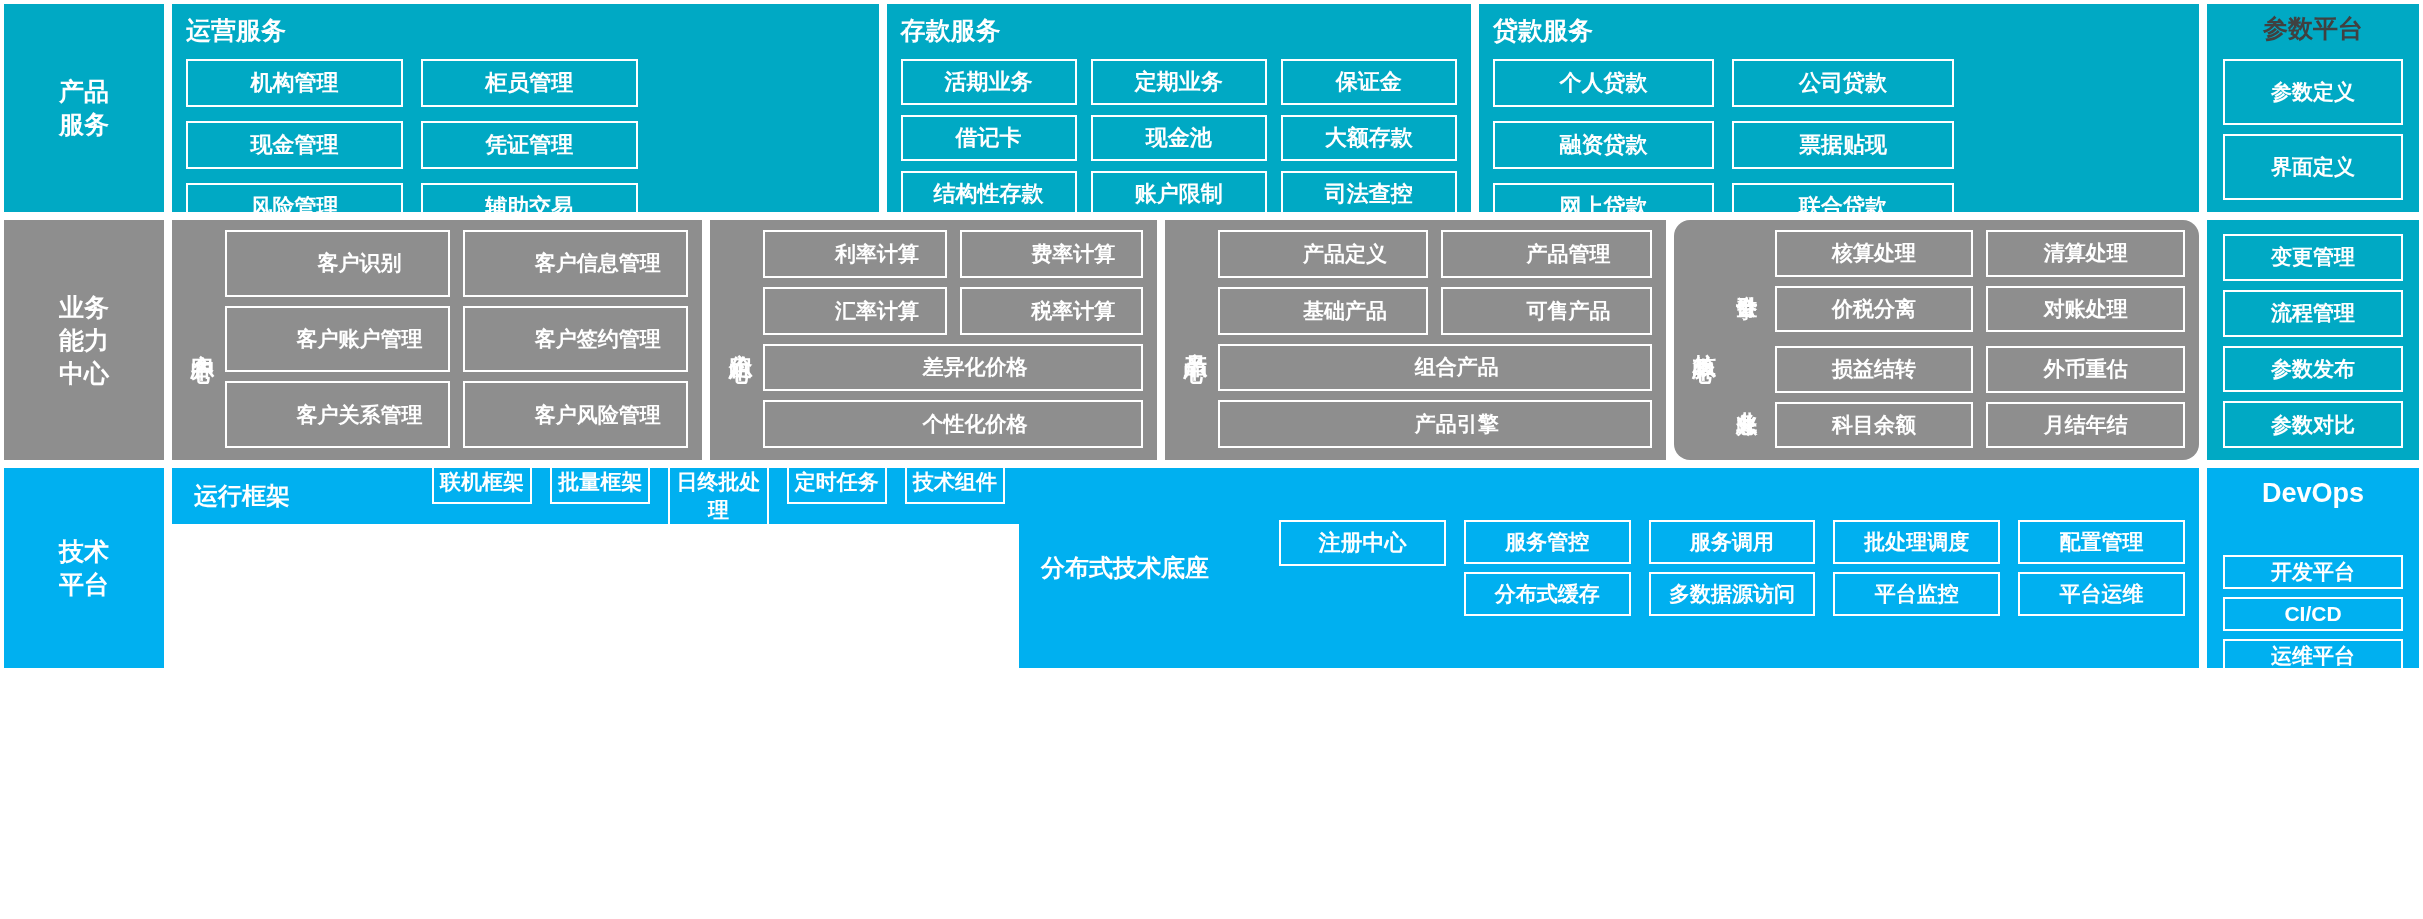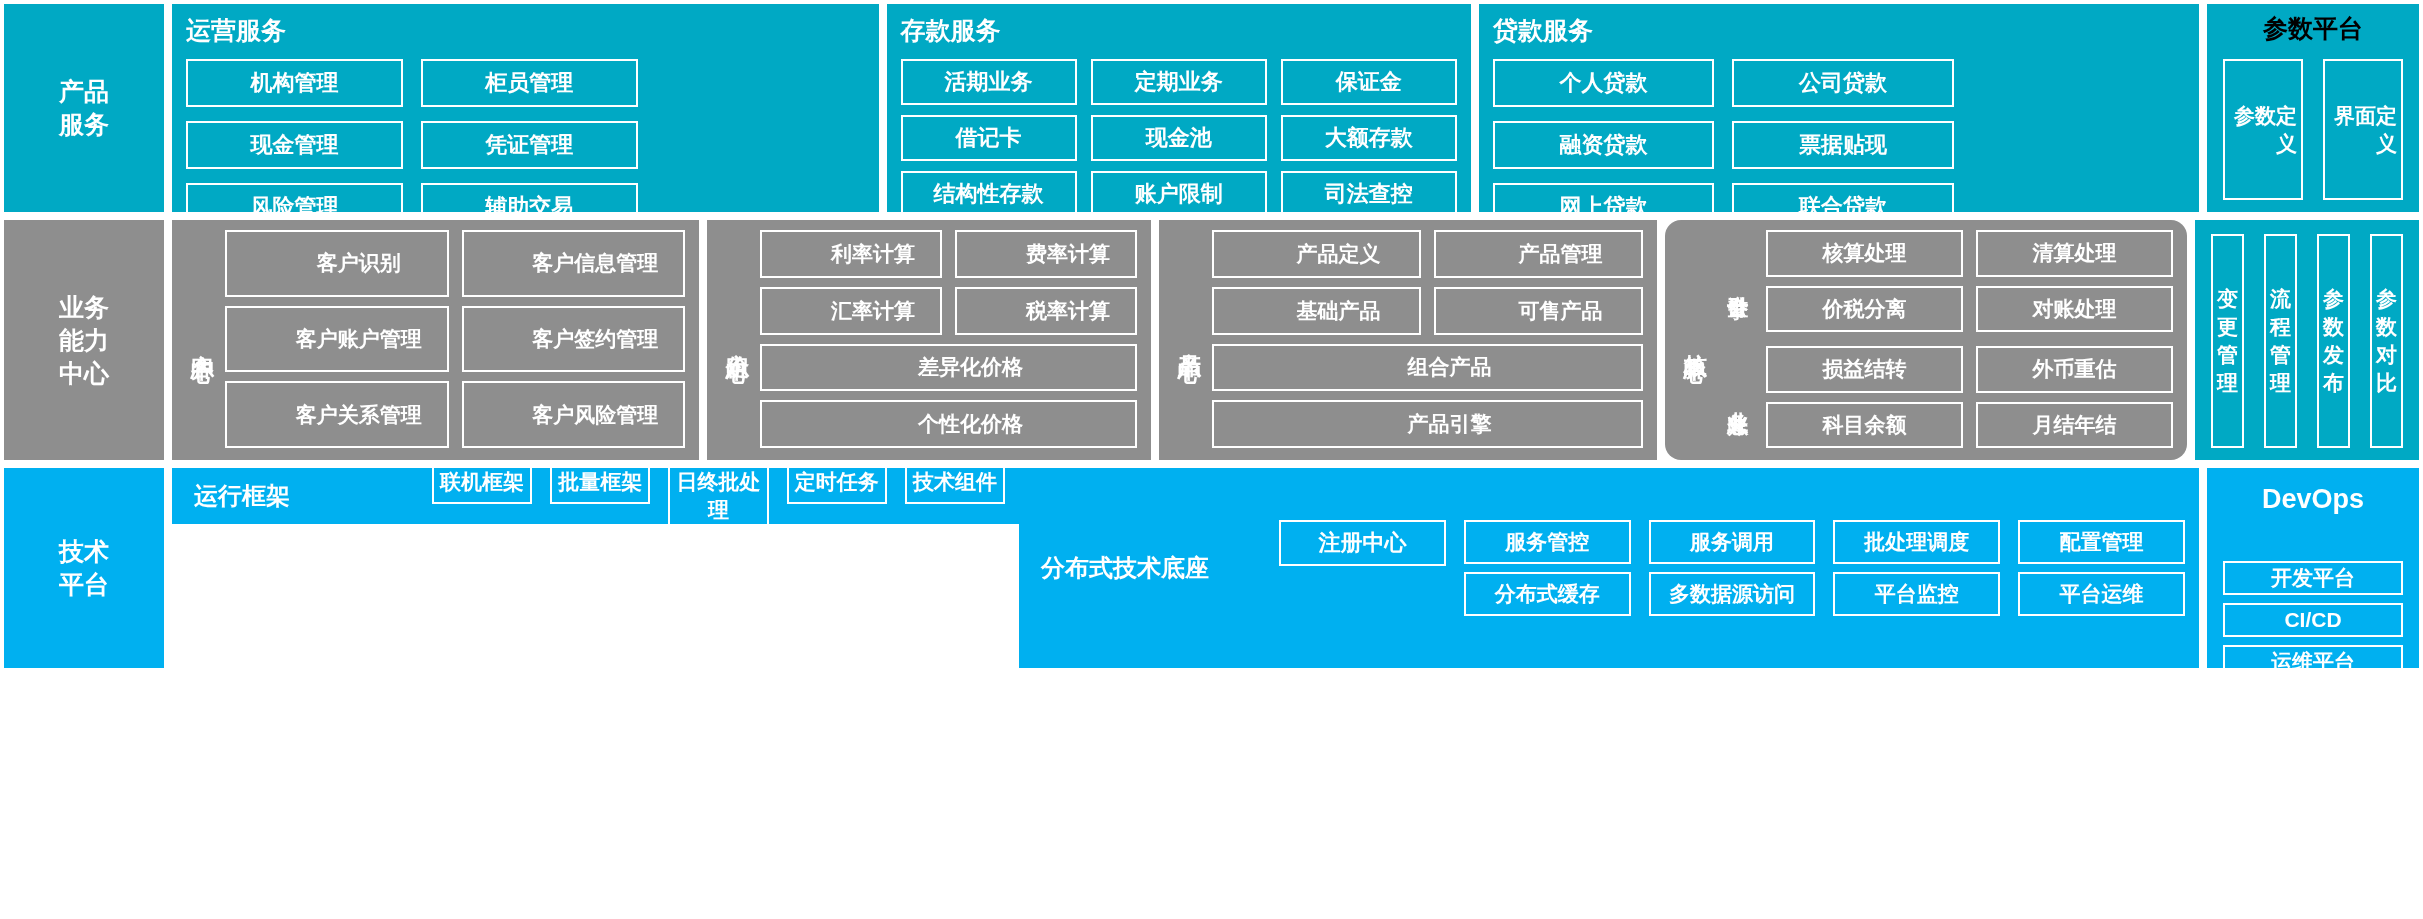--- a/index.html
+++ b/index.html
@@ -74,22 +74,22 @@
   .g-dep .tile { min-height: 42px; }
   .g-oper .tiles { gap: 14px 18px; }
   .g-loan .tiles { gap: 14px 18px; }
 
   
   .rail {
     flex: 0 0 212px;
     display: flex; flex-direction: column;
     padding: 8px 16px 12px 16px;
   }
-  .rail-title { color:#000000; font-weight:bold; font-size:25px; text-align:center; margin-bottom: 14px; }
-  .rail-items { display:flex; flex-direction:row; gap:20px; flex:1 1 auto; }
+  .rail-title { color:#404040; font-weight:bold; font-size:25px; text-align:center; margin-bottom: 14px; }
+  .rail-items { display:flex; flex-direction:column; gap:9px; flex:1 1 auto; }
   .rail .tile { flex: 1 1 0; font-size: 21px; min-height: 40px; }
 
   
   .row2 { height: 240px; }
   .center-card { display: flex; padding: 10px 14px 12px 10px; min-width:0; }
   .vlabel {
     writing-mode: vertical-rl;
     color:#fff; font-weight:bold; font-size:23px;
     display:flex; align-items:center; justify-content:center;
     letter-spacing: 2px; padding: 0 6px;
@@ -124,21 +124,21 @@
   .tech-strip .tile { font-size:21px; min-height:38px; }
   .strip-run { height: 56px; }
   .strip-base { flex: 1 1 auto; }
   .strip-base .reg { display:flex; align-items:flex-end; }
   .strip-base .reg .tile { width:100%; font-size:22px; }
 
   
   .devops {
     flex: 0 0 212px;
     display:flex; flex-direction:column;
-    padding: 16px 16px 10px 16px;
+    padding: 10px 16px 10px 16px;
     gap: 40px;
   }
   .devops-title { color:#fff; font-weight:bold; font-size:27px; text-align:center; margin-bottom:6px; }
   .devops-items { display:flex; flex-direction:column; gap:8px; flex:1 1 auto; }
   .devops .tile { flex:1 1 0; font-size:21px; min-height:34px; }
 </style>
 </head>
 <body>
 
 <div class="page">

